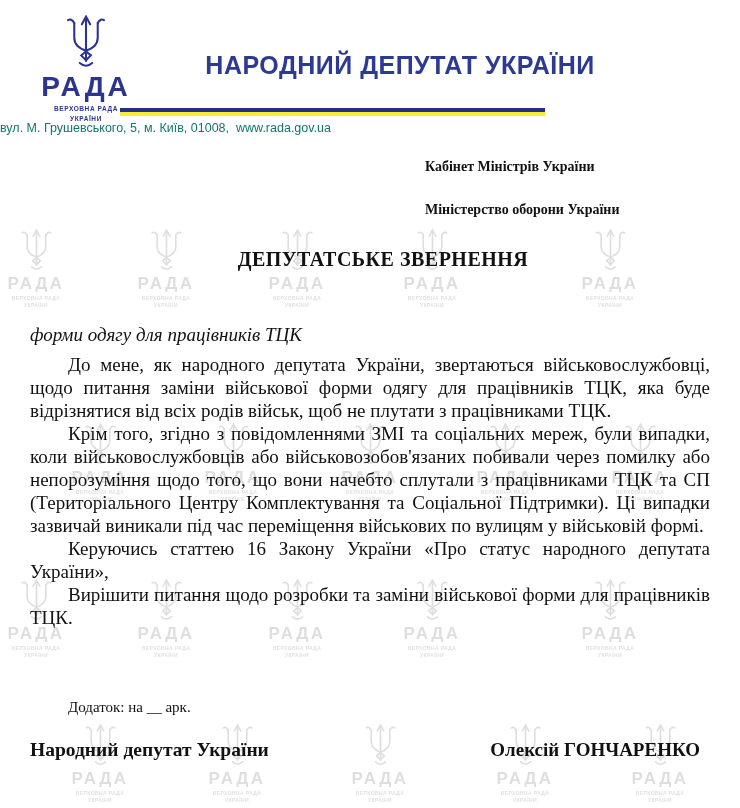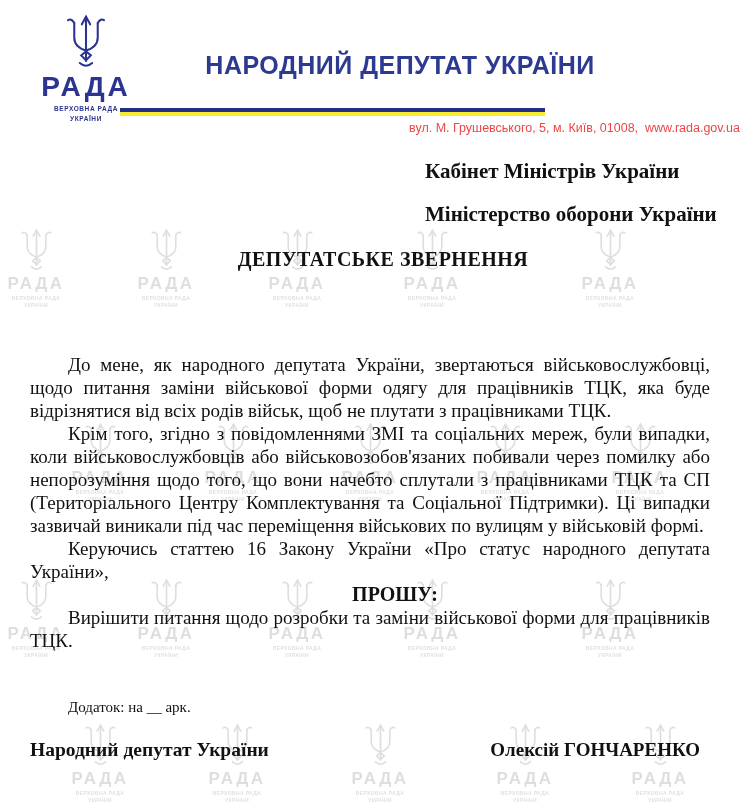--- a/index.html
+++ b/index.html
@@ -23,26 +23,26 @@
   }
   .doc-title{
     position:absolute;left:60px;right:0;top:51px;text-align:center;
     font-family:"Liberation Sans",sans-serif;font-weight:600;font-size:25px;
     letter-spacing:.5px;color:#2d3a92;
   }
   .rule{position:absolute;left:120px;width:425px;height:4px;}
   .rule.blue{top:108px;background:#232e87;}
   .rule.yellow{top:112px;background:#f9ed32;}
   .address{
-    position:absolute;left:0;right:0;top:121px;text-align:right;
-    font-family:"Liberation Sans",sans-serif;font-size:12.5px;color:#ef4444;
+    position:absolute;left:0;right:0;top:121px;text-align:left;
+    font-family:"Liberation Sans",sans-serif;font-size:12.5px;color:#0f766e;
     white-space:pre;
   }
   
-  .recipient{position:absolute;left:425px;font-weight:bold;font-size:21px;}
+  .recipient{position:absolute;left:425px;font-weight:bold;font-size:14px;}
   .recipient.r1{top:159px;}
   .recipient.r2{top:202px;}
   
   .heading{
     position:absolute;left:0;right:0;top:248px;text-align:center;
     font-weight:bold;font-size:20px;letter-spacing:.5px;margin-left:26px;
   }
   .subject{
     position:absolute;left:30px;top:296px;font-style:italic;font-size:19px;line-height:26px;
   }
@@ -321,27 +321,27 @@
 
     <div class="address">вул. М. Грушевського, 5, м. Київ, 01008,  www.rada.gov.ua</div>
 
     <div class="recipient r1">Кабінет Міністрів України</div>
     <div class="recipient r2">Міністерство оборони України</div>
 
     <div class="heading">ДЕПУТАТСЬКЕ ЗВЕРНЕННЯ</div>
 
     <div class="subject">
       <br>
+      <span>форми одягу для працівників ТЦК</span>
     </div>
 
     <div class="body-text">
       <p>До мене, як народного депутата України, звертаються військовослужбовці, щодо питання заміни військової форми одягу для працівників ТЦК, яка буде відрізнятися від всіх родів військ, щоб не плутати з працівниками ТЦК.</p>
       <p>Крім того, згідно з повідомленнями ЗМІ та соціальних мереж, були випадки, коли військовослужбовців або військовозобов'язаних побивали через помилку або непорозуміння щодо того, що вони начебто сплутали з працівниками ТЦК та СП (Територіального Центру Комплектування та Соціальної Підтримки). Ці випадки зазвичай виникали під час переміщення військових по вулицям у військовій формі.</p>
       <p>Керуючись статтею 16 Закону України «Про статус народного депутата України»,</p>
-      <p class="request-heading">ПРОШУ:</p>
       <p>Вирішити питання щодо розробки та заміни військової форми для працівників ТЦК.</p>
     </div>
 
     <div class="attachment">Додаток: на __ арк.</div>
 
     <div class="sig-left">Народний депутат України</div>
     <div class="sig-right">Олексій ГОНЧАРЕНКО</div>
 
   </div>
 </div>

